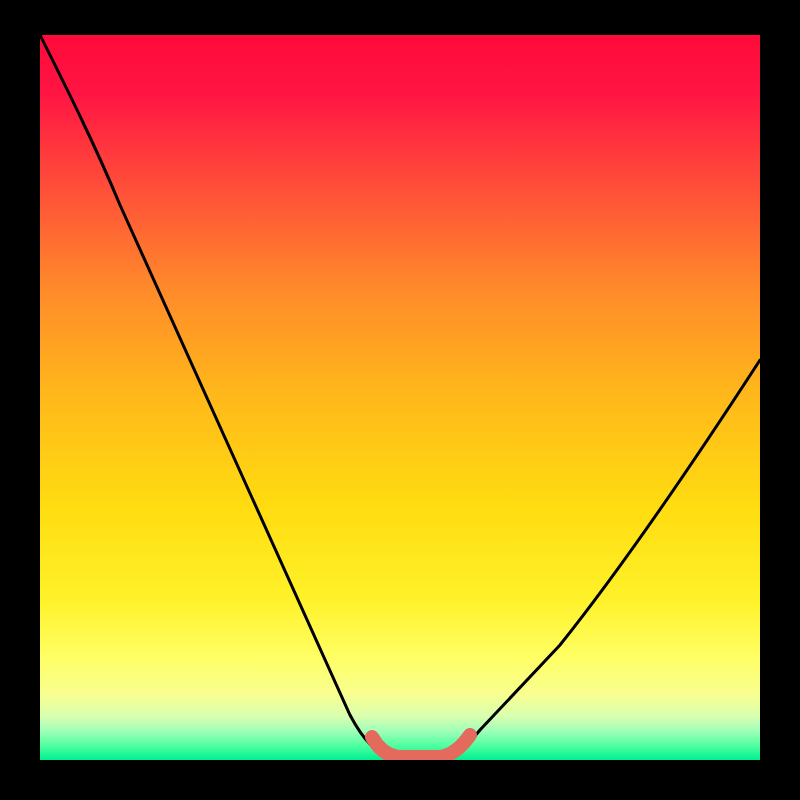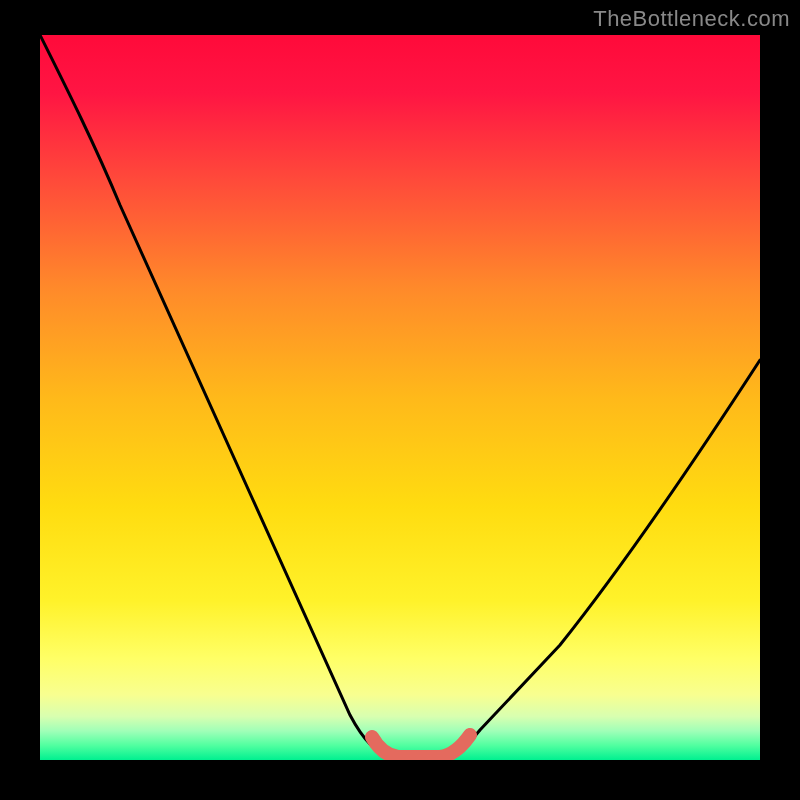--- a/index.html
+++ b/index.html
@@ -48,21 +48,20 @@
     width: 100%;
     height: 100%;
     z-index: 3;
   }
 </style>
 </head>
 <body>
 
 <div class="canvas">
 
-  <div class="watermark">TheBottleneck.com</div>
 
   <div class="plot-area">
 
     <svg class="gradient" viewBox="0 0 720 725" preserveAspectRatio="none">
       <defs>
         <linearGradient id="bg" x1="0" y1="0" x2="0" y2="1">
           <stop offset="0%" stop-color="#ff0a3a"></stop>
           <stop offset="8%" stop-color="#ff1543"></stop>
           <stop offset="20%" stop-color="#ff4a3a"></stop>
           <stop offset="35%" stop-color="#ff8a2a"></stop>

